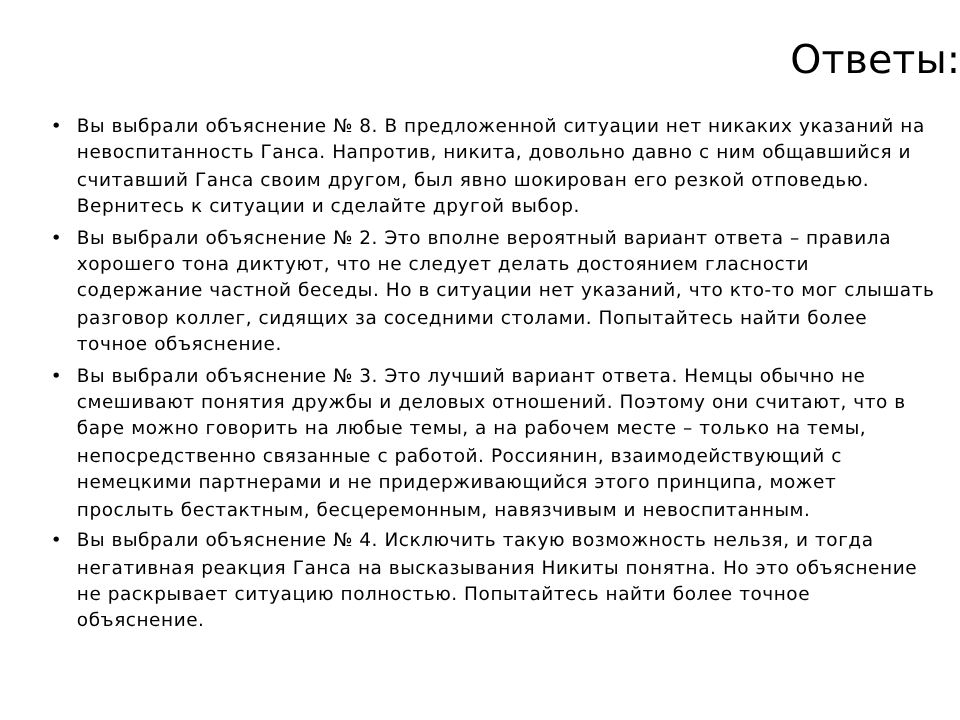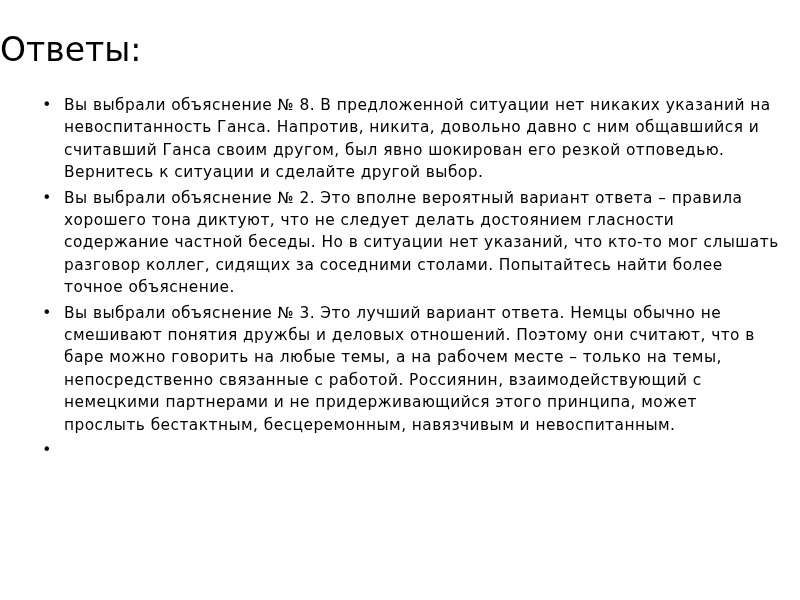--- a/index.html
+++ b/index.html
@@ -12,21 +12,21 @@
     height: 600px;
     position: relative;
     overflow: hidden;
     color: #000000;
   }
   .slide-title {
     position: absolute;
     top: 30px;
     left: 0;
     width: 800px;
-    text-align: left;
+    text-align: right;
     font-family: "DejaVu Sans", sans-serif;
     font-size: 33px;
     font-weight: normal;
     line-height: 40px;
     margin: 0;
   }
   .answers-list {
     position: absolute;
     top: 94px;
     left: 40px;
@@ -65,14 +65,15 @@
   <li class="answer-item">
     <span class="bullet">•</span>
     <span>Вы выбрали объяснение № 2. Это вполне вероятный вариант ответа – правила хорошего тона диктуют, что не следует делать достоянием гласности содержание частной беседы. Но в ситуации нет указаний, что кто-то мог слышать разговор коллег, сидящих за соседними столами. Попытайтесь найти более точное объяснение.</span>
   </li>
   <li class="answer-item">
     <span class="bullet">•</span>
     <span>Вы выбрали объяснение № 3. Это лучший вариант ответа. Немцы обычно не смешивают понятия дружбы и деловых отношений. Поэтому они считают, что в баре можно говорить на любые темы, а на рабочем месте – только на темы, непосредственно связанные с работой. Россиянин, взаимодействующий с немецкими партнерами и не придерживающийся этого принципа, может прослыть бестактным, бесцеремонным, навязчивым и невоспитанным.</span>
   </li>
   <li class="answer-item">
     <span class="bullet">•</span>
+    <span>Вы выбрали объяснение № 4. Исключить такую возможность нельзя, и тогда негативная реакция Ганса на высказывания Никиты понятна. Но это объяснение не раскрывает ситуацию полностью. Попытайтесь найти более точное объяснение.</span>
   </li>
 </ul>
 
 </body></html>

